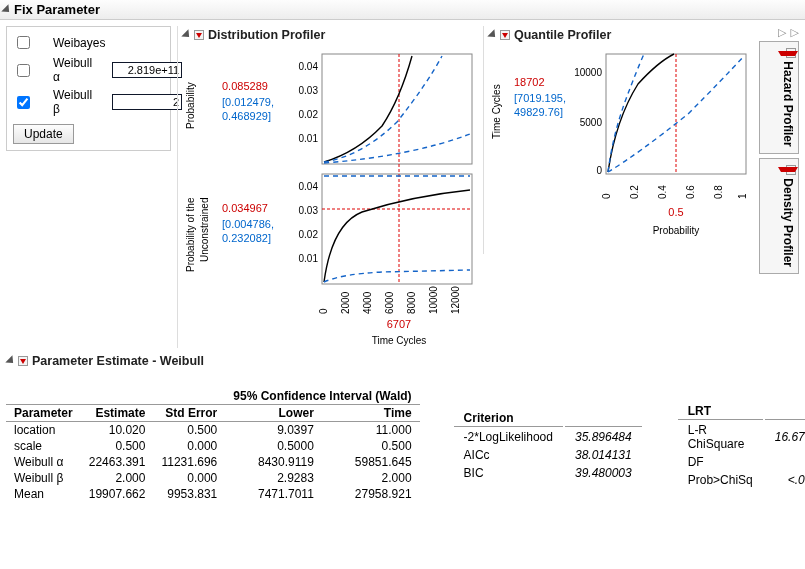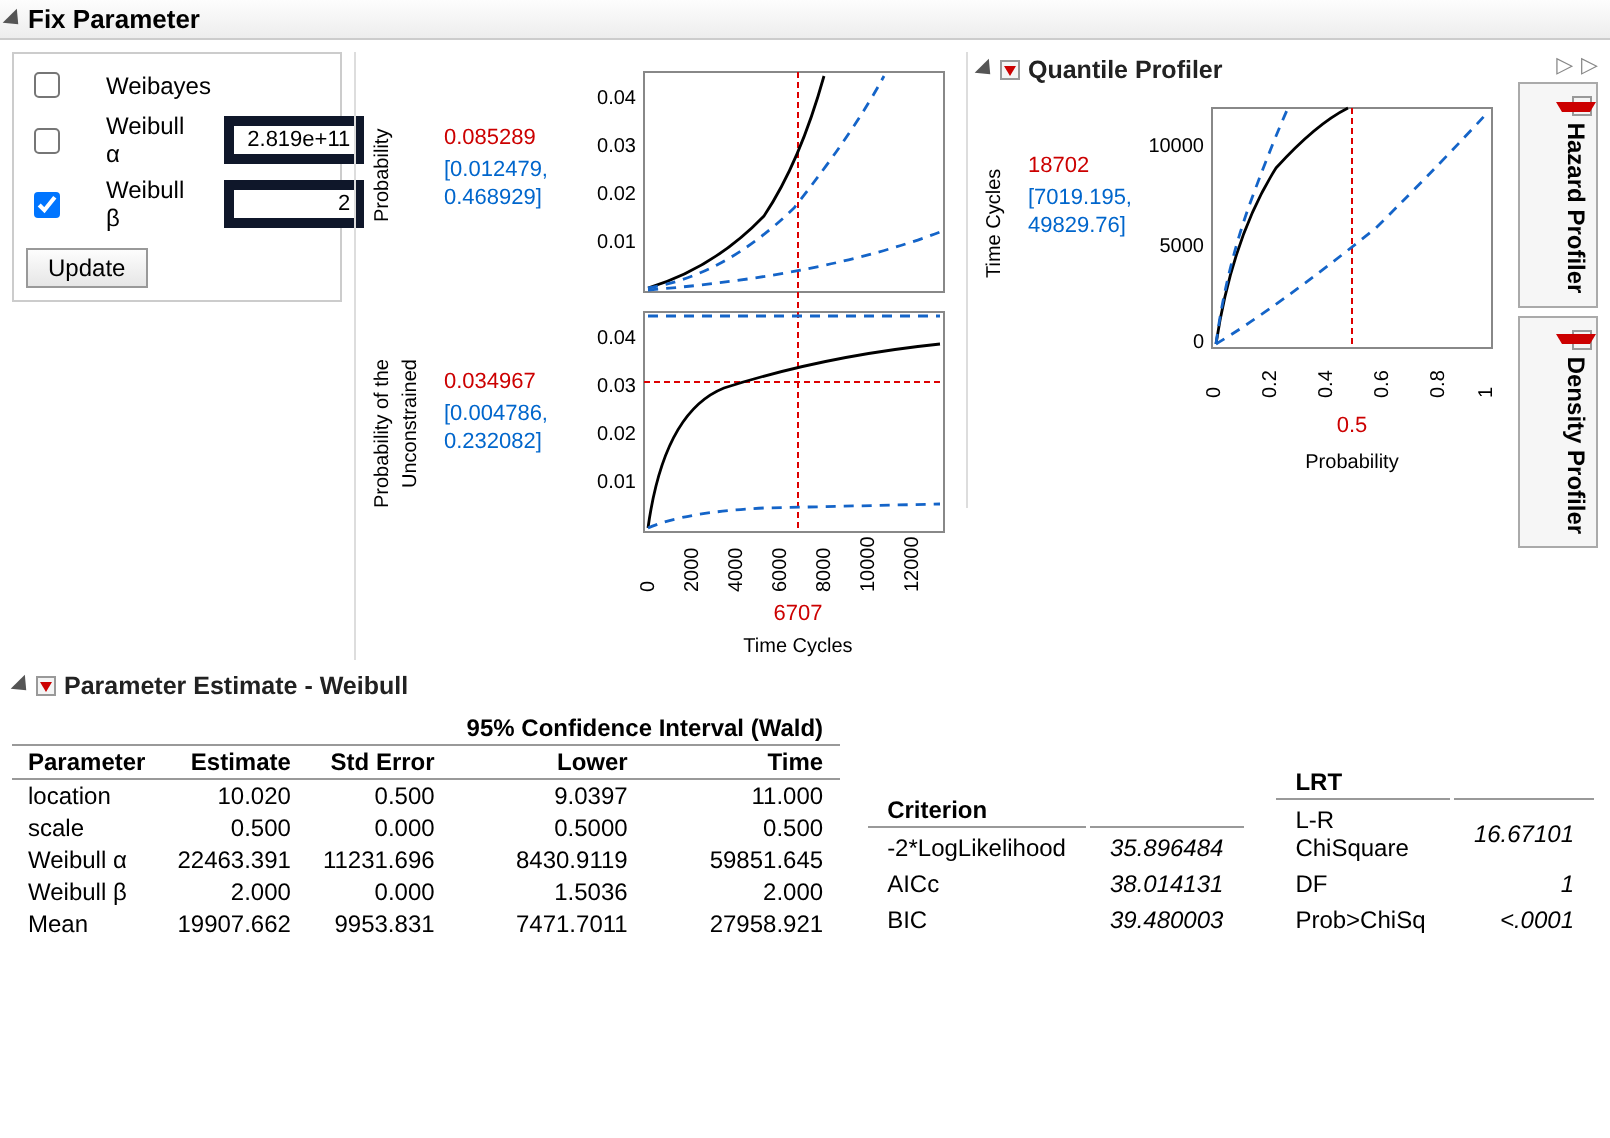--- a/index.html
+++ b/index.html
@@ -76,21 +76,21 @@
   .check-row {
     display: flex;
     align-items: center;
     gap: 20px;
   }
   .check-row input[type=text] {
     width: 70px;
     font-size: 11px;
     text-align: right;
     padding: 1px 2px;
-    border: 5px solid #0f172a;
+    border: 1px solid #0f172a;
   }
   .btn {
     border: 1px solid #999;
     background: linear-gradient(#fdfdfd,#e6e6e6);
     padding: 2px 10px;
     font-size: 12px;
     cursor: pointer;
     align-self: flex-start;
     margin-top: 4px;
   }
@@ -137,23 +137,23 @@
     border-bottom: 1px solid #999;
   }
   table.paramtable td.first, table.paramtable th.first {
     text-align: left;
   }
   .bottom-area {
     padding: 2px 6px 6px 6px;
   }
   .stats-row {
     display: flex;
-    gap: 12px;
-    align-items: flex-end;
-    margin-top: 4px;
+    gap: 32px;
+    align-items: center;
+    margin-top: 18px;
   }
   .criterion-tbl th, .criterion-tbl td {
     padding: 1px 10px;
     text-align: left;
     font-size: 12px;
   }
   .criterion-tbl th { font-weight: bold; border-bottom:1px solid #999;}
   .criterion-tbl td.num { text-align: right; font-style: italic; }
   .axis-text { font-size:10px; fill:#000; }
   .val-red { fill:#c00; font-size:11px; }
@@ -181,20 +181,25 @@
     </div>
     <div class="check-row">
       <input type="checkbox" checked="" style="">
       <span>Weibull β</span>
       <input type="text" value="2" style="">
     </div>
     <button class="btn">Update</button>
   </div>
 
   <div class="profiler-block" style="width:300px">
+    <div class="inner-title">
+      <span class="tri"></span>
+      <span class="red-tri"></span>
+      <span>Distribution Profiler</span>
+    </div>
     <div class="chart-area">
       <svg width="296" height="304" viewBox="0 0 296 304">
 
         <rect x="140" y="10" width="150" height="110" fill="#fff" stroke="#888"></rect>
 
         <rect x="140" y="130" width="150" height="110" fill="#fff" stroke="#888"></rect>
 
         <line x1="217" y1="10" x2="217" y2="240" stroke="#d00" stroke-dasharray="3,2"></line>
 
         <line x1="140" y1="165" x2="290" y2="165" stroke="#d00" stroke-dasharray="3,2"></line>
@@ -344,21 +349,21 @@
             <td class="first">Weibull α</td>
             <td>22463.391</td>
             <td>11231.696</td>
             <td>8430.9119</td>
             <td>59851.645</td>
           </tr>
         <tr>
             <td class="first">Weibull β</td>
             <td>2.000</td>
             <td>0.000</td>
-            <td>1.5036</td>
+            <td>2.9283</td>
             <td>2.000</td>
           </tr>
         <tr>
             <td class="first">Mean</td>
             <td>19907.662</td>
             <td>9953.831</td>
             <td>7471.7011</td>
             <td>27958.921</td>
           </tr>
       </tbody>

